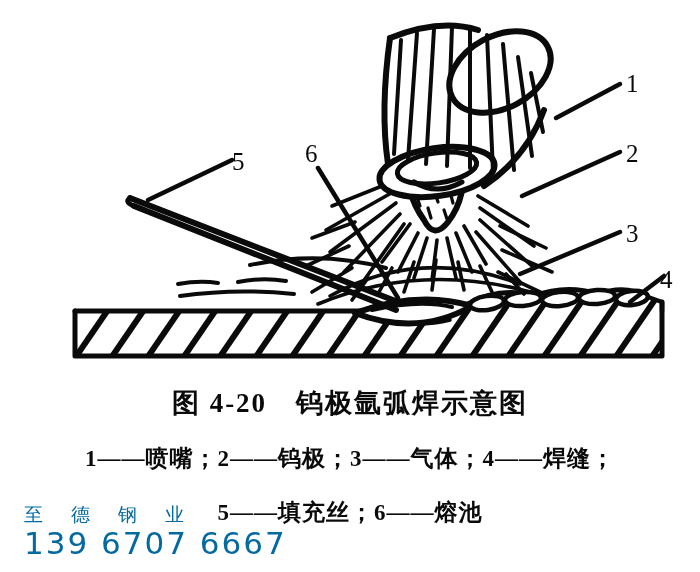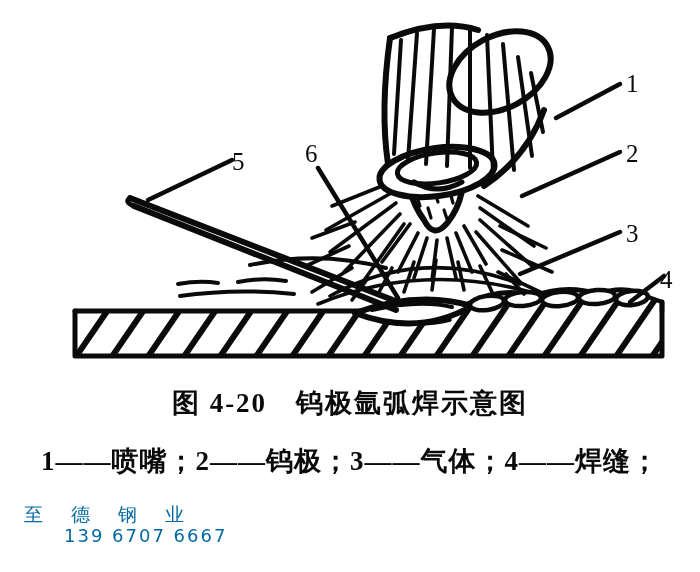--- a/index.html
+++ b/index.html
@@ -31,21 +31,21 @@
     white-space: nowrap;
   }
   #caption-title {
     top: 385px;
     font-size: 27px;
     font-weight: bold;
     letter-spacing: 2px;
   }
   #caption-line1 {
     top: 443px;
-    font-size: 27px;
+    font-size: 23px;
     font-weight: bold;
     letter-spacing: 1px;
   }
   #caption-line2 {
     top: 497px;
     font-size: 23px;
     font-weight: bold;
     letter-spacing: 1px;
   }
   #watermark {
@@ -55,24 +55,23 @@
     color: #0369a1;
     font-family: "DejaVu Sans", "Liberation Sans", sans-serif;
     line-height: 1.18;
   }
   #watermark-name {
     font-size: 19px;
     letter-spacing: 11px;
     display: block;
   }
   #watermark-phone {
-    font-size: 18px;
+    font-size: 31px;
     letter-spacing: 2px;
     display: block;
-    margin-left: 40px;
   }
   .lbl {
     font-family: "Liberation Serif", "DejaVu Serif", serif;
     font-size: 25px;
     fill: #0a0a0a;
   }
 </style>
 </head>
 <body>
 
@@ -237,19 +236,20 @@
     <text class="lbl" x="660" y="288">4</text>
     <text class="lbl" x="232" y="170">5</text>
     <text class="lbl" x="305" y="162">6</text>
 
   </svg>
 
   <div class="cap" id="caption-title">图 4-20　钨极氩弧焊示意图</div>
 
   <div class="cap" id="caption-line1">1——喷嘴；2——钨极；3——气体；4——焊缝；</div>
 
+  <div class="cap" id="caption-line2">5——填充丝；6——熔池</div>
 
   <div id="watermark">
     <span id="watermark-name">至 德 钢 业</span>
     <span id="watermark-phone">139 6707 6667</span>
   </div>
 
 </div>
 
 </body></html>

